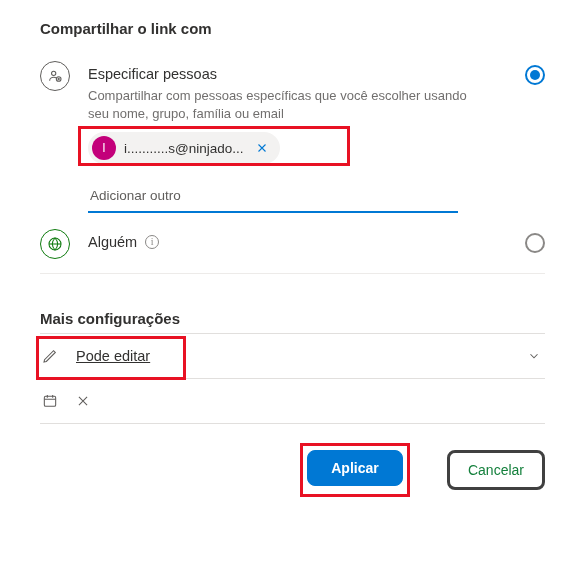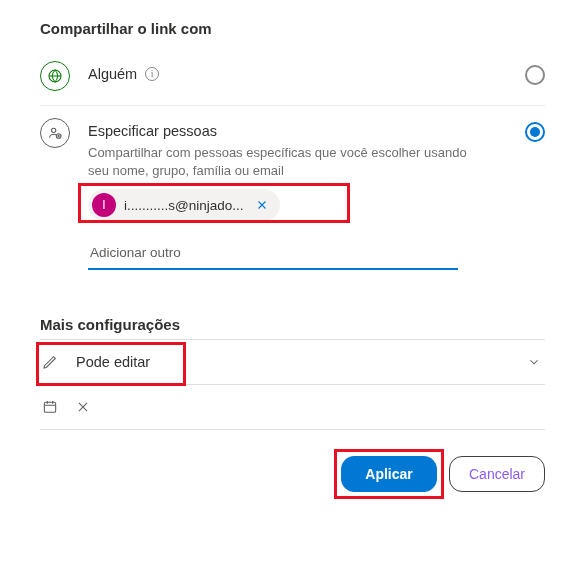--- a/index.html
+++ b/index.html
@@ -170,20 +170,21 @@
   }
   .settings-row .left-icon {
     width: 20px;
     display: flex;
     justify-content: center;
     color: #605e5c;
   }
   .settings-row .row-label {
     flex: 1 1 auto;
     color: #323130;
+    text-decoration: underline;
   }
   .settings-row .row-label.placeholder {
     color: #8a8886;
   }
   .settings-row .right-icon {
     color: #605e5c;
     display: flex;
     padding-right: 4px;
   }
 
@@ -191,61 +192,45 @@
   .footer {
     display: flex;
     justify-content: flex-end;
     gap: 12px;
     margin-top: 26px;
   }
   .btn {
     min-width: 96px;
     padding: 9px 18px;
     font-size: 14px;
-    border-radius: 13px;
+    border-radius: 8px;
     cursor: pointer;
     text-align: center;
     font-family: inherit;
   }
   .btn-primary {
     background: #0078d4;
     color: #fff;
     border: 1px solid #0078d4;
     font-weight: 600;
   }
   .btn-secondary {
     background: #fff;
-    color: #8b5cf6;
-    border: 1px solid #404040;
+    color: #15803d;
+    border: 3px solid #404040;
+    margin-left: 32px;
   }
   .rel { position: relative; }
 </style>
 </head>
 <body>
 
 <div class="container">
 
   <div class="section-title">Compartilhar o link com</div>
-
-  <div class="option-row has-divider">
-    <div class="opt-icon globe-outer">
-      <svg width="16" height="16" viewBox="0 0 24 24" fill="none" stroke="#0f7b0f" stroke-width="1.6">
-        <circle cx="12" cy="12" r="9"></circle>
-        <path d="M3 12h18"></path>
-        <path d="M12 3c2.5 2.6 4 5.7 4 9s-1.5 6.4-4 9c-2.5-2.6-4-5.7-4-9s1.5-6.4 4-9z"></path>
-      </svg>
-    </div>
-    <div class="opt-body">
-      <span class="opt-label">
-        <span>Alguém</span>
-        <span class="info-icon">i</span>
-      </span>
-    </div>
-    <div class="radio radio-unselected"></div>
-  </div>
 
   <div class="option-row rel">
     <div class="opt-icon" style="border:1.5px solid #605e5c;">
       <svg width="16" height="16" viewBox="0 0 24 24" fill="none" stroke="#605e5c" stroke-width="1.6">
         <circle cx="10" cy="8" r="3.2"></circle>
         <path d="M4 19c0-3 3-5 6-5s6 2 6 5"></path>
         <circle cx="17.5" cy="16.5" r="3.5" fill="#fff"></circle>
         <path d="M17.5 14.5v4M15.5 16.5h4"></path>
       </svg>
     </div>
@@ -269,20 +254,37 @@
         
         <div class="annot" style="left:-10px; top:-6px; width:272px; height:40px;"></div>
       </div>
 
       
       <input class="add-input" placeholder="Adicionar outro" style="">
     </div>
     <div class="radio radio-selected"></div>
   </div>
 
+  <div class="option-row has-divider">
+    <div class="opt-icon globe-outer">
+      <svg width="16" height="16" viewBox="0 0 24 24" fill="none" stroke="#0f7b0f" stroke-width="1.6">
+        <circle cx="12" cy="12" r="9"></circle>
+        <path d="M3 12h18"></path>
+        <path d="M12 3c2.5 2.6 4 5.7 4 9s-1.5 6.4-4 9c-2.5-2.6-4-5.7-4-9s1.5-6.4 4-9z"></path>
+      </svg>
+    </div>
+    <div class="opt-body">
+      <span class="opt-label">
+        <span>Alguém</span>
+        <span class="info-icon">i</span>
+      </span>
+    </div>
+    <div class="radio radio-unselected"></div>
+  </div>
+
   <div class="section-title" style="margin-top:36px; margin-bottom:6px;">Mais configurações</div>
 
   <div class="settings-row rel" style="border-top:1px solid #e1dfdd;">
     <div class="left-icon">
       <svg width="16" height="16" viewBox="0 0 24 24" fill="none" stroke="#605e5c" stroke-width="1.6">
         <path d="M3 21l3.5-.8L20 6.7 17.3 4 3.8 17.5 3 21z"></path>
       </svg>
     </div>
     <div class="row-label">Pode editar</div>
     <div class="right-icon">

